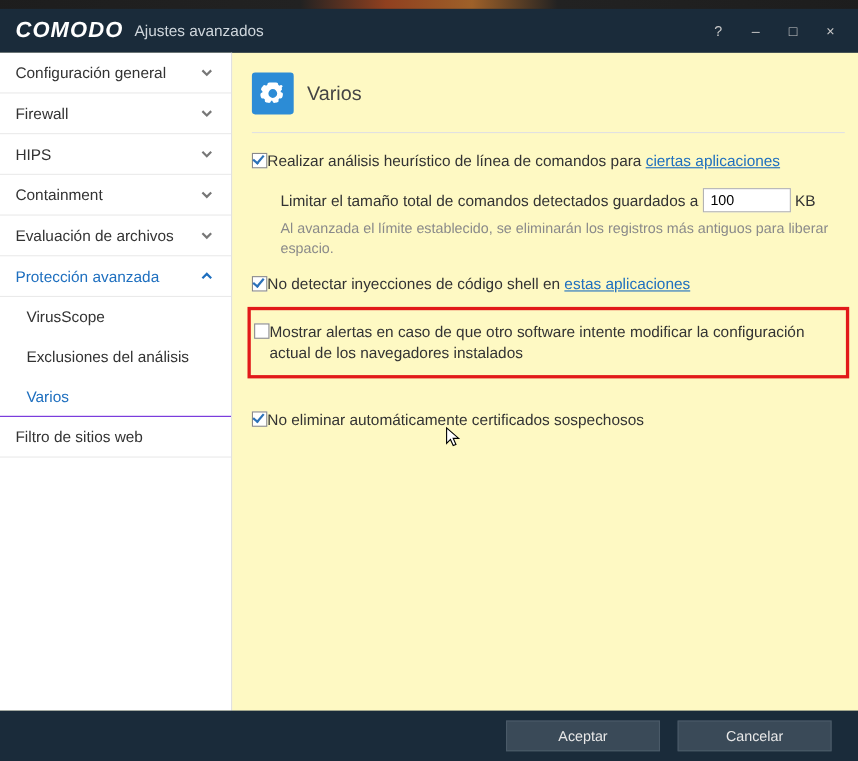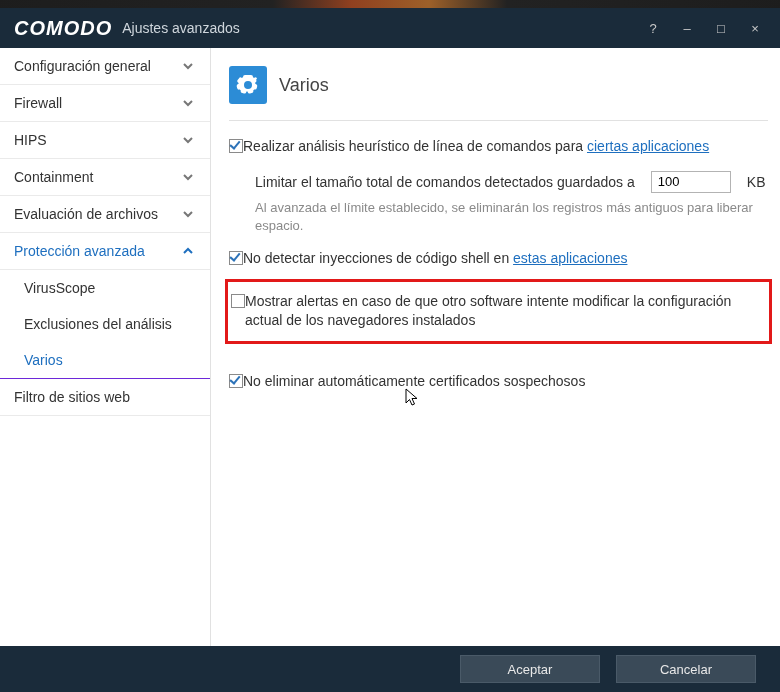--- a/index.html
+++ b/index.html
@@ -1,17 +1,17 @@
 <!DOCTYPE html>
 <html><head>
 <meta charset="utf-8">
 <style>
 * { box-sizing: border-box; margin: 0; padding: 0; font-family: "Segoe UI", Arial, sans-serif; }
 body { width: 780px; height: 692px; background: #000; overflow: hidden; }
-.window { width: 780px; height: 692px; background: #ffffff; display: flex; flex-direction: column; position: relative; }
+.window { width: 780px; height: 692px; background: #fef9c3; display: flex; flex-direction: column; position: relative; }
 .titlebar { height: 48px; background: #1a2b3a; color: #fff; display: flex; align-items: center; padding: 0 8px 0 14px; border-top: 8px solid #222; }
 .titlebar-top-accent { position: absolute; top: 0; left: 0; right: 0; height: 8px; background: linear-gradient(90deg,#1a1a1a 0%,#222 35%,#d9541e 45%,#f08a2e 55%,#222 65%,#1a1a1a 100%) ; opacity:0.6;}
 .logo { font-weight: 700; font-size: 20px; letter-spacing: 1px; font-style: italic; color:#fff; }
 .subtitle { margin-left: 10px; font-size: 14px; color: #cfd6dc; }
 .winbtns { margin-left: auto; display: flex; gap: 0; }
 .winbtn { width: 34px; height: 26px; display:flex; align-items:center; justify-content:center; color:#c9c9c9; font-size:13px; cursor:pointer; }
 .body { flex:1; display:flex; min-height:0; }
 .sidebar { width: 211px; background:#fff; border-right:1px solid #e1e1e1; overflow:auto; }
 .navitem { display:flex; align-items:center; justify-content:space-between; padding:10px 14px; font-size:14px; color:#333; cursor:pointer; border-bottom:1px solid #eaeaea; }
 .navitem.sub { padding-left:24px; border-bottom:none; color:#333; }
@@ -23,21 +23,21 @@
 .content { flex:1; padding: 18px 12px 18px 18px; overflow:auto; }
 .content-header { display:flex; align-items:center; gap:12px; padding-bottom:16px; border-bottom:1px solid #e1e1e1; margin-bottom:16px; }
 .hdr-icon { width:38px; height:38px; background:#2c8cd6; border-radius:3px; display:flex; align-items:center; justify-content:center; }
 .hdr-icon svg { width:24px; height:24px; fill:#fff; }
 .hdr-title { font-size:18px; color:#444; font-weight:400; }
 .opt-row { display:flex; align-items:flex-start; font-size:14px; color:#333; margin-bottom:14px; line-height:1.4; }
 .cbx { width:14px; height:14px; border:1px solid #8a8a8a; background:#fff; position:relative; flex-shrink:0; margin-top:2px; cursor:pointer; }
 .cbx.checked::after { content:""; position:absolute; left:2px; top:-1px; width:4px; height:8px; border:solid #2c72b8; border-width:0 2px 2px 0; transform:rotate(40deg); }
 .opt-text { flex:1; }
 .link { color:#1e6fbf; text-decoration:underline; cursor:pointer; }
-.row-input { display:flex; align-items:center; gap:16px; font-size:14px; color:#333; margin:2px 0 6px 26px; }
+.row-input { display:flex; align-items:center; gap:4px; font-size:14px; color:#333; margin:2px 0 6px 26px; }
 .numinput { width:80px; height:22px; border:1px solid #b3b3b3; font-size:13px; padding:0 6px; }
 .help-text { font-size:13px; color:#8a8a8a; margin:0 0 14px 26px; line-height:1.4; }
 .highlight-box { border:3px solid #e21919; padding:10px 8px 10px 3px; margin: -4px -4px 28px -4px; }
 .footer { height:46px; background:#1a2b3a; display:flex; align-items:center; justify-content:flex-end; gap:16px; padding:0 24px; }
 .footer-btn { min-width:140px; height:28px; background:#3a4a58; border:1px solid #4a5a68; color:#e8e8e8; font-size:13px; cursor:pointer; }
 .cursor-arrow { position:absolute; left:405px; top:388px; pointer-events:none; }
 .cursor-arrow svg { width:16px; height:20px; }
 </style>
 </head>
 <body>

